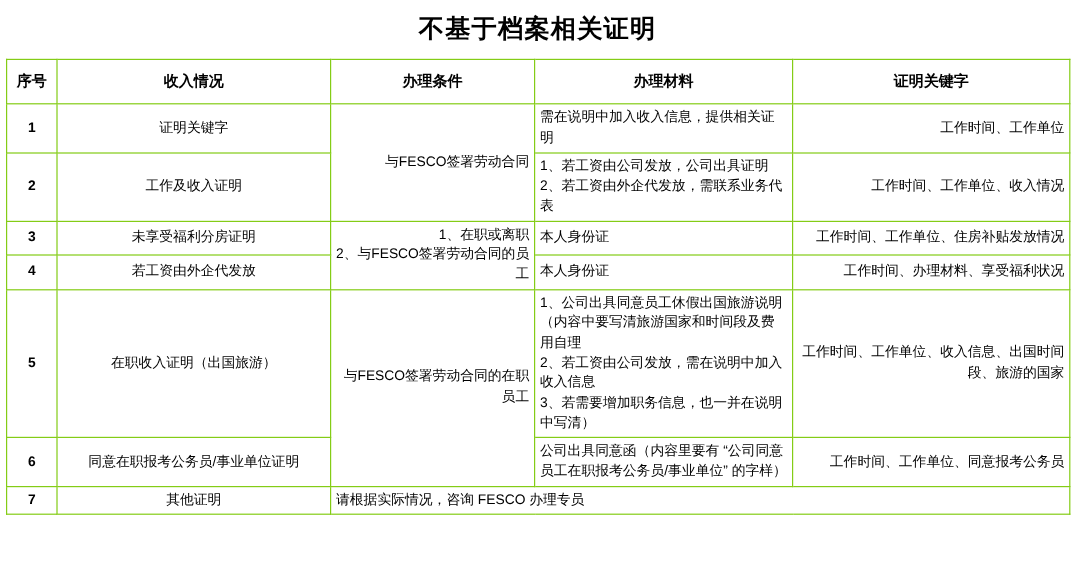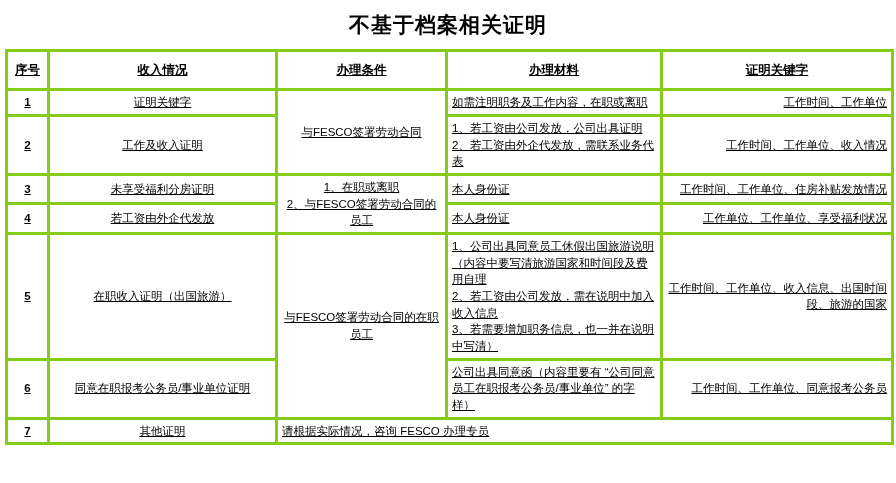--- a/index.html
+++ b/index.html
@@ -30,43 +30,42 @@
     line-height: 1.2;
   }
   table.cert-table {
     border-collapse: collapse;
     width: 886px;
     margin: 0 5px;
     table-layout: fixed;
   }
   table.cert-table th,
   table.cert-table td {
-    border: 3px solid #84cc16;
+    border: 1px solid #84cc16;
     vertical-align: middle;
     padding: 3px 4px;
     font-size: 11.5px;
     line-height: 1.45;
-    text-decoration: underline;
   }
   table.cert-table th {
     font-weight: bold;
     text-align: center;
     font-size: 12.5px;
     height: 30px;
   }
   td.c-seq {
     text-align: center;
     font-weight: bold;
     font-size: 12.5px;
   }
   td.c-item {
     text-align: center;
   }
   td.c-cond {
-    text-align: center;
+    text-align: right;
     vertical-align: middle;
   }
   td.c-mat {
     text-align: left;
     vertical-align: middle;
   }
   td.c-key {
     text-align: right;
     vertical-align: middle;
   }
@@ -102,21 +101,21 @@
         <th>办理材料</th>
         <th>证明关键字</th>
       </tr>
     </thead>
     <tbody>
 
       <tr>
         <td class="c-seq">1</td>
         <td class="c-item">证明关键字</td>
         <td class="c-cond" rowspan="2">与FESCO签署劳动合同</td>
-        <td class="c-mat">如需注明职务及工作内容，在职或离职</td>
+        <td class="c-mat">需在说明中加入收入信息，提供相关证明</td>
         <td class="c-key">工作时间、工作单位</td>
       </tr>
 
       <tr>
         <td class="c-seq">2</td>
         <td class="c-item">工作及收入证明</td>
         <td class="c-mat" style="white-space: pre-wrap;">1、若工资由公司发放，公司出具证明
 2、若工资由外企代发放，需联系业务代表</td>
         <td class="c-key">工作时间、工作单位、收入情况</td>
       </tr>
@@ -127,21 +126,21 @@
         <td class="c-cond" rowspan="2" style="white-space: pre-wrap;">1、在职或离职
 2、与FESCO签署劳动合同的员工</td>
         <td class="c-mat">本人身份证</td>
         <td class="c-key">工作时间、工作单位、住房补贴发放情况</td>
       </tr>
 
       <tr>
         <td class="c-seq">4</td>
         <td class="c-item">若工资由外企代发放</td>
         <td class="c-mat">本人身份证</td>
-        <td class="c-key">工作单位、工作单位、享受福利状况</td>
+        <td class="c-key">工作时间、办理材料、享受福利状况</td>
       </tr>
 
       <tr>
         <td class="c-seq">5</td>
         <td class="c-item">在职收入证明（出国旅游）</td>
         <td class="c-cond" rowspan="2">与FESCO签署劳动合同的在职员工</td>
         <td class="c-mat" style="white-space: pre-wrap;">1、公司出具同意员工休假出国旅游说明（内容中要写清旅游国家和时间段及费用自理
 2、若工资由公司发放，需在说明中加入收入信息
 3、若需要增加职务信息，也一并在说明中写清）</td>
         <td class="c-key">工作时间、工作单位、收入信息、出国时间段、旅游的国家</td>

